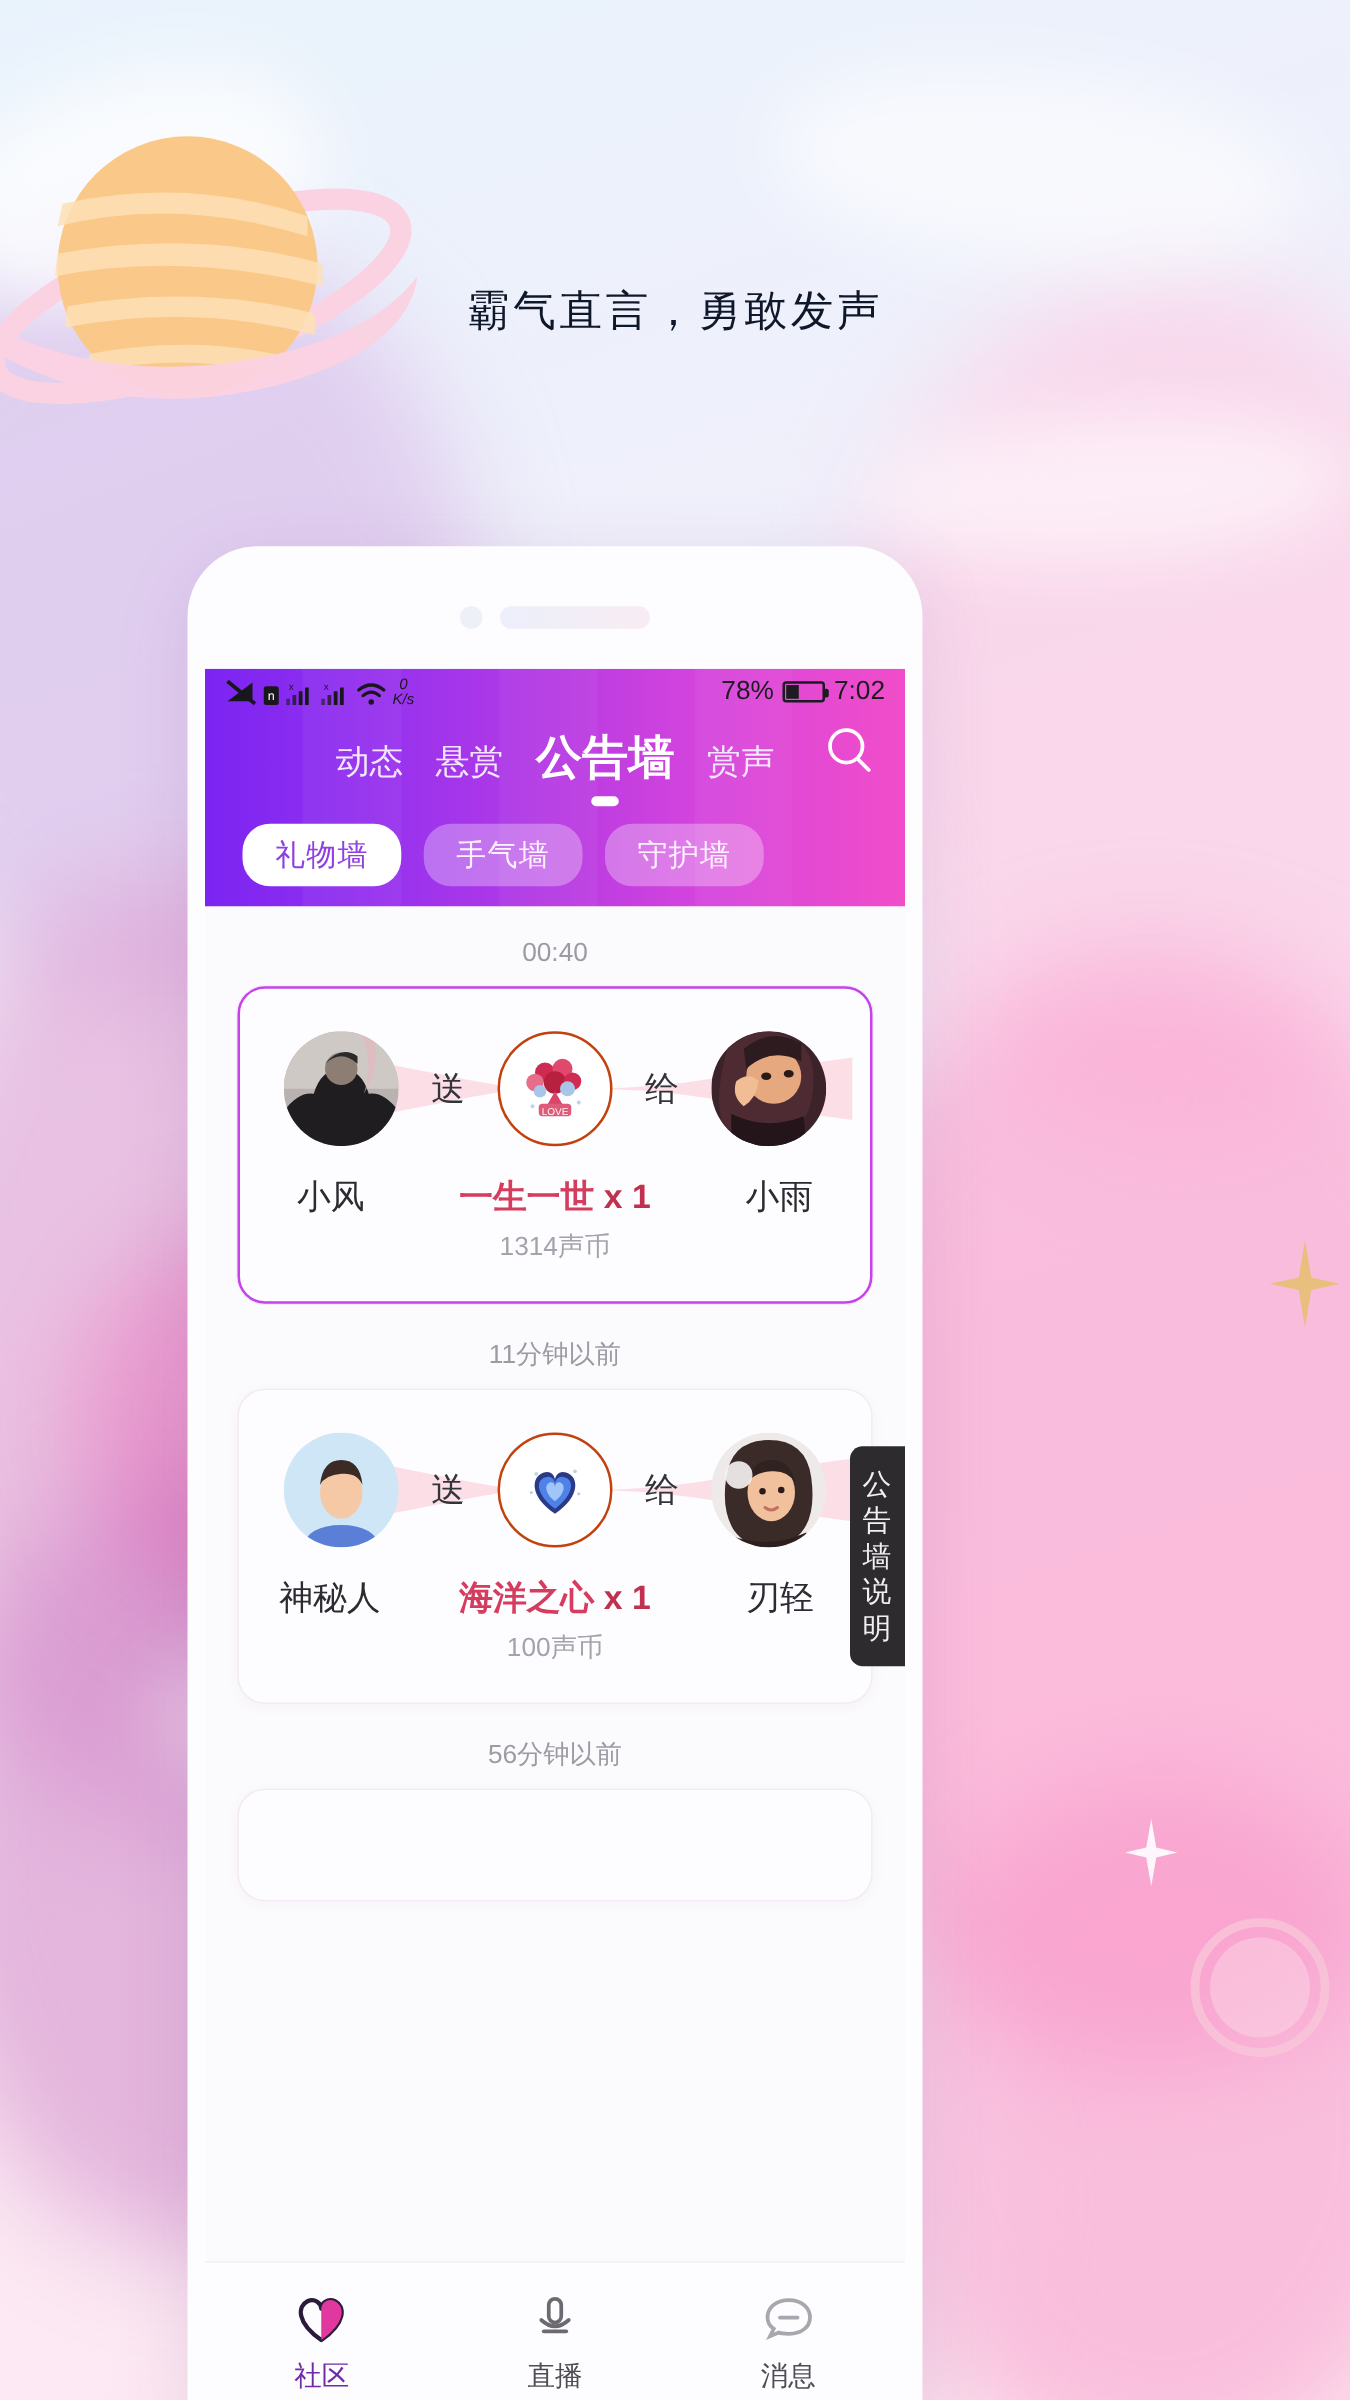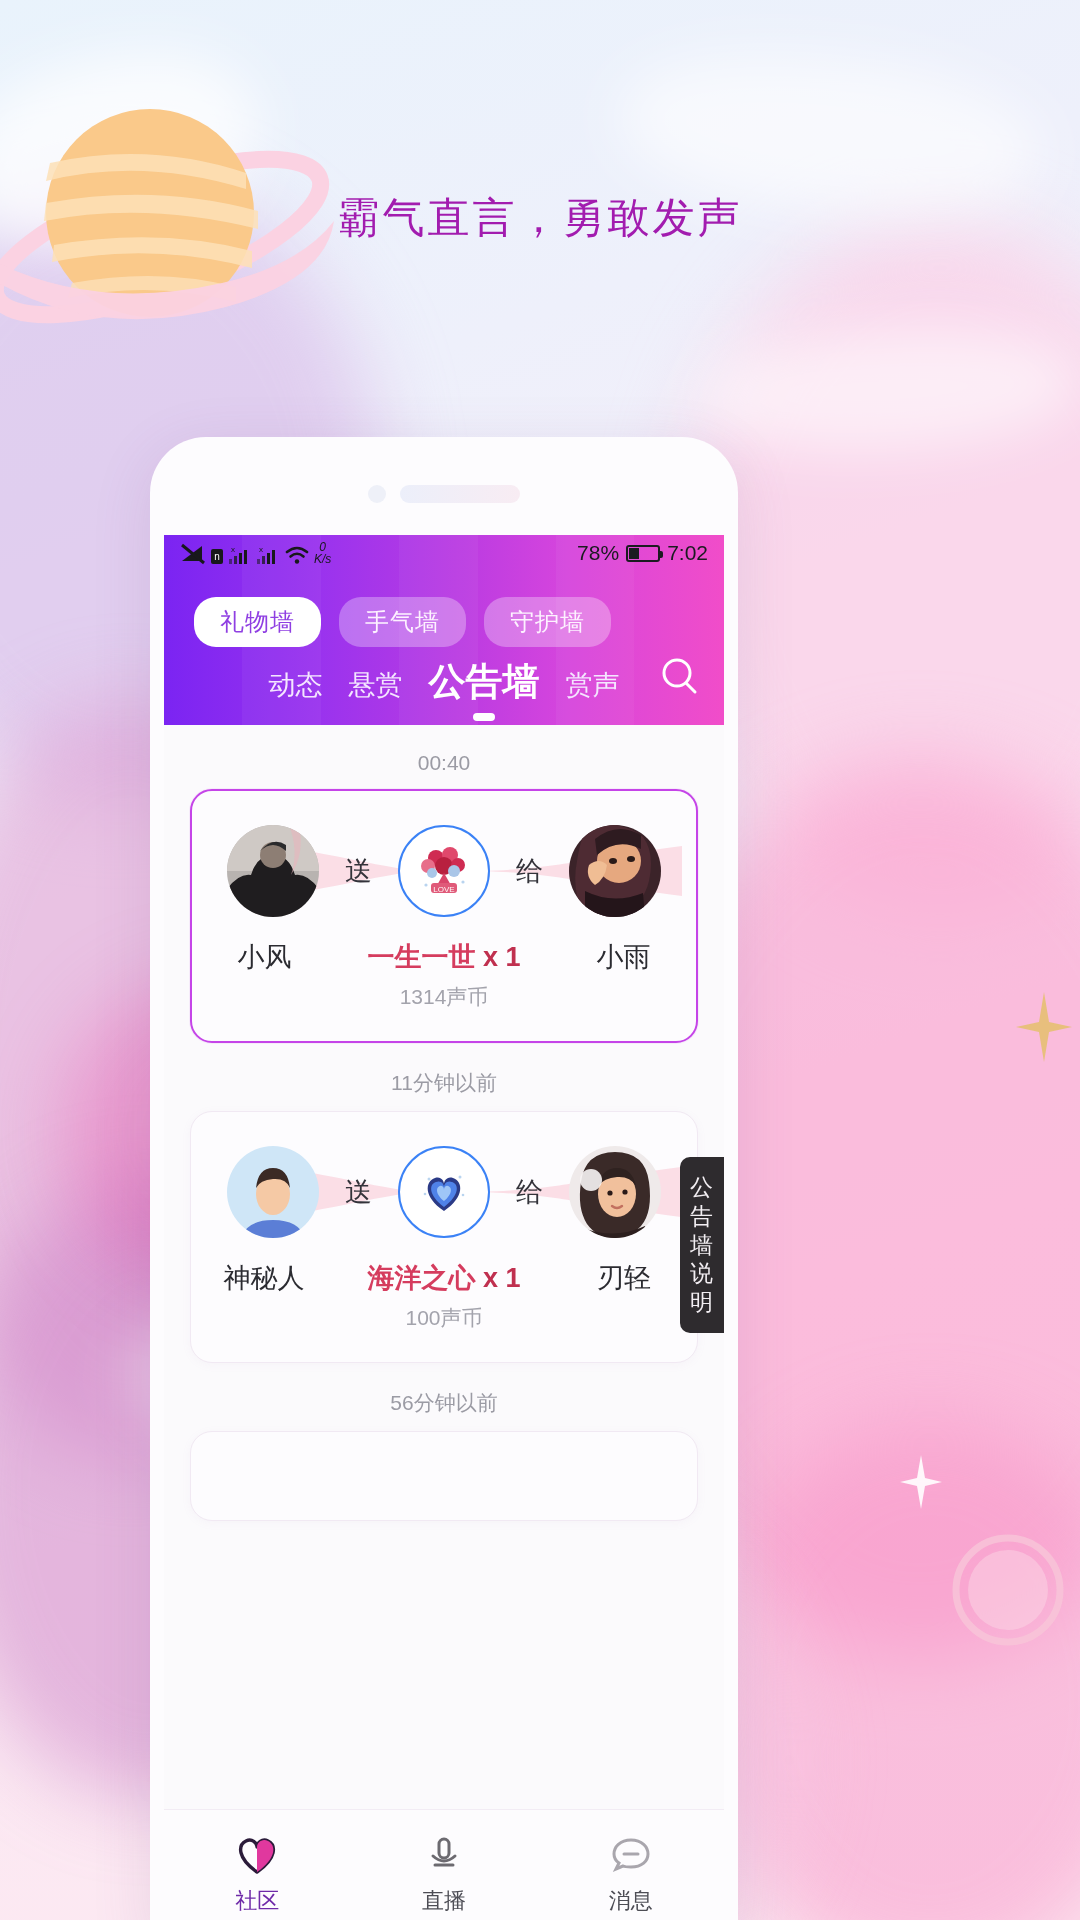--- a/index.html
+++ b/index.html
@@ -43,21 +43,21 @@
 
   
   #headline {
     position:absolute; left:0; right:0; top:190px; z-index:5; text-align:center;
   }
   #headline .h1 {
     font-size:70px; font-weight:bold; letter-spacing:6px; color:#1d1d22;
     line-height:1.1;
   }
   #headline .h2 {
-    font-size:42px; letter-spacing:3px; color:#a21caf;
+    margin-top:36px; font-size:34px; letter-spacing:3px; color:#0f172a;
   }
 
   
   #phone {
     position:absolute; left:150px; top:437px; width:588px; height:1500px;
     background:#fdfcfe; border-radius:56px 56px 0 0; z-index:6;
     box-shadow: 0 14px 60px rgba(120,70,140,.14);
     overflow:hidden;
   }
   #notch { position:absolute; left:0; right:0; top:46px; height:22px; display:flex; justify-content:center; align-items:center; gap:14px; }
@@ -113,21 +113,21 @@
   }
   .card.highlight { border:2px solid #c544e8; box-shadow:0 0 0 1px rgba(197,68,232,.08); }
   .giftrow { display:flex; align-items:center; justify-content:center; position:relative; }
   .beam {
     position:absolute; left:90px; right:90px; top:50%; transform:translateY(-50%);
     height:66px; z-index:0;
   }
   .avatar { width:92px; height:92px; border-radius:50%; overflow:hidden; position:relative; z-index:2; flex:0 0 auto; }
   .verb { font-size:27px; color:#33333a; z-index:2; padding:0 26px; }
   .giftcircle {
-    width:92px; height:92px; border-radius:50%; background:#fff; border:2px solid #3b82f6;
+    width:92px; height:92px; border-radius:50%; background:#fff; border:2px solid #c2410c;
     display:flex; align-items:center; justify-content:center; z-index:2; flex:0 0 auto;
   }
   .namerow { display:flex; align-items:flex-start; justify-content:center; margin-top:22px; }
   .namerow .col { text-align:center; }
   .namerow .col.side { width:170px; font-size:27px; color:#2b2b31; }
   .namerow .col.mid { width:250px; }
   .giftname { font-size:27px; font-weight:bold; color:#d53c5e; }
   .giftname .xq { color:#c0304f; }
   .giftcost { font-size:21px; color:#a3a3ac; margin-top:8px; }
 
@@ -242,37 +242,37 @@
         </div>
         <div class="right">
           <span>78%</span>
           <span class="batt">
               <i></i>
             </span>
           <span>7:02</span>
         </div>
       </div>
 
-      <div id="chiprow">
-        <div class="chip active">礼物墙</div>
-        <div class="chip">手气墙</div>
-        <div class="chip">守护墙</div>
-      </div>
-
       <div id="tabrow">
         <div class="tab">动态</div>
         <div class="tab">悬赏</div>
         <div class="tab active">公告墙</div>
         <div class="tab">赏声</div>
         <div id="searchbtn">
           <svg width="46" height="46" viewBox="0 0 46 46">
             <circle cx="21" cy="20" r="13" fill="none" stroke="#ffffff" stroke-width="3"></circle>
             <line x1="30" y1="30" x2="39" y2="39" stroke="#ffffff" stroke-width="3" stroke-linecap="round"></line>
           </svg>
         </div>
+      </div>
+
+      <div id="chiprow">
+        <div class="chip active">礼物墙</div>
+        <div class="chip">手气墙</div>
+        <div class="chip">守护墙</div>
       </div>
     </div>
 
     <div id="feed">
 
       <div class="timestamp">00:40</div>
       <div class="card highlight">
         <div class="giftrow">
           <svg class="beam" viewBox="0 0 400 66" preserveAspectRatio="none">
             <path d="M0 8 C120 30 120 36 200 33 C280 30 280 24 400 8 L400 58 C280 42 280 36 200 33 C120 30 120 36 0 58 Z" fill="#fbdee6"></path>

